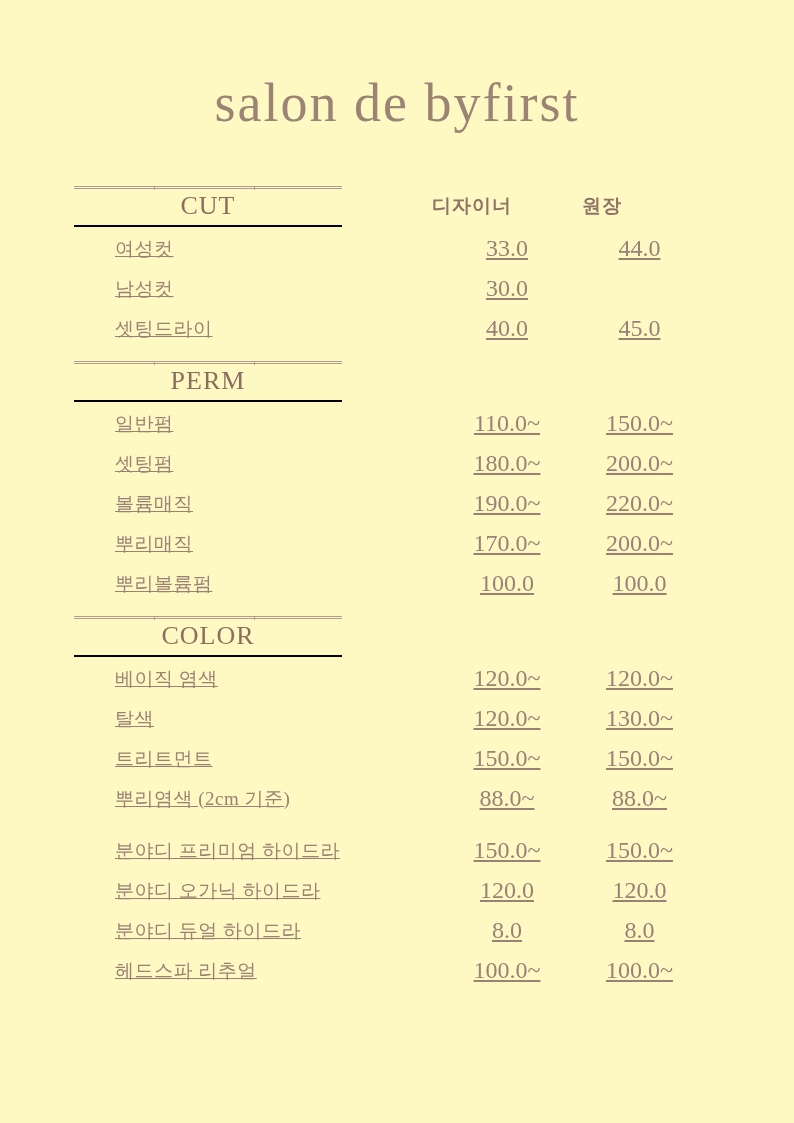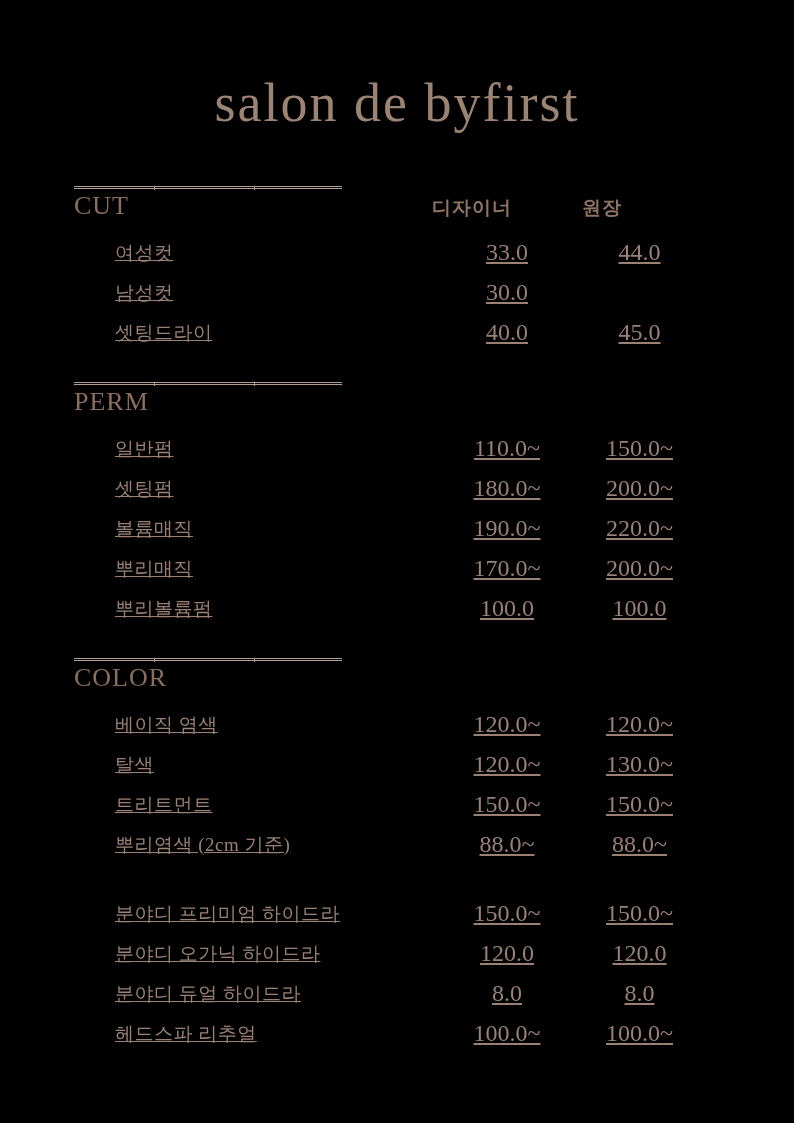--- a/index.html
+++ b/index.html
@@ -5,55 +5,55 @@
   html, body {
     margin: 0;
     padding: 0;
     background: #ffffff;
   }
   .page {
     position: relative;
     width: 794px;
     height: 1123px;
     margin: 0 auto;
-    background: #000000;
+    background: #fef9c3;
     overflow: hidden;
     font-family: "Liberation Serif", "DejaVu Serif", serif;
     color: #9a8174;
   }
   .title {
     margin: 0;
     padding-top: 70px;
     text-align: center;
     font-size: 54px;
     font-weight: 400;
     letter-spacing: 2px;
     color: #9c8475;
     line-height: 1.25;
   }
   .menu {
     margin-top: 48px;
     padding-left: 74px;
   }
   .section + .section {
-    margin-top: 29px;
+    margin-top: 12px;
   }
   .header-row, .row {
     display: grid;
     grid-template-columns: 358px 150px 115px;
     align-items: center;
   }
   .header-box {
     position: relative;
     width: 268px;
     box-sizing: border-box;
     border-top: 3px double #b49b8f;
-    border-bottom: 6px solid #000000;
+    border-bottom: 2px solid #000000;
     padding: 3px 0 5px 0;
-    text-align: left;
+    text-align: center;
   }
   .section-title {
     font-size: 26px;
     letter-spacing: 1px;
     color: #8b6e5f;
     line-height: 28px;
   }
   .tick {
     position: absolute;
     top: -3px;

